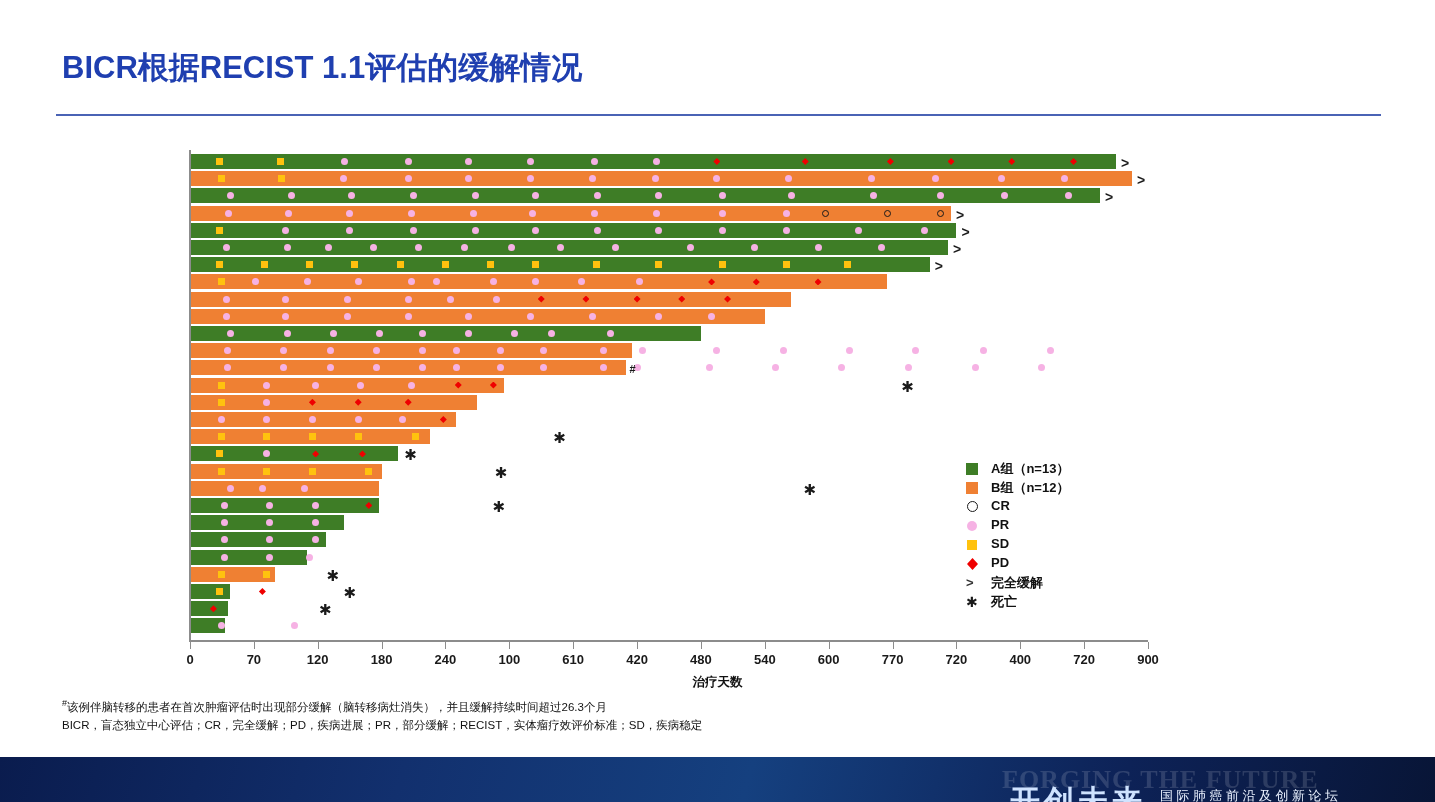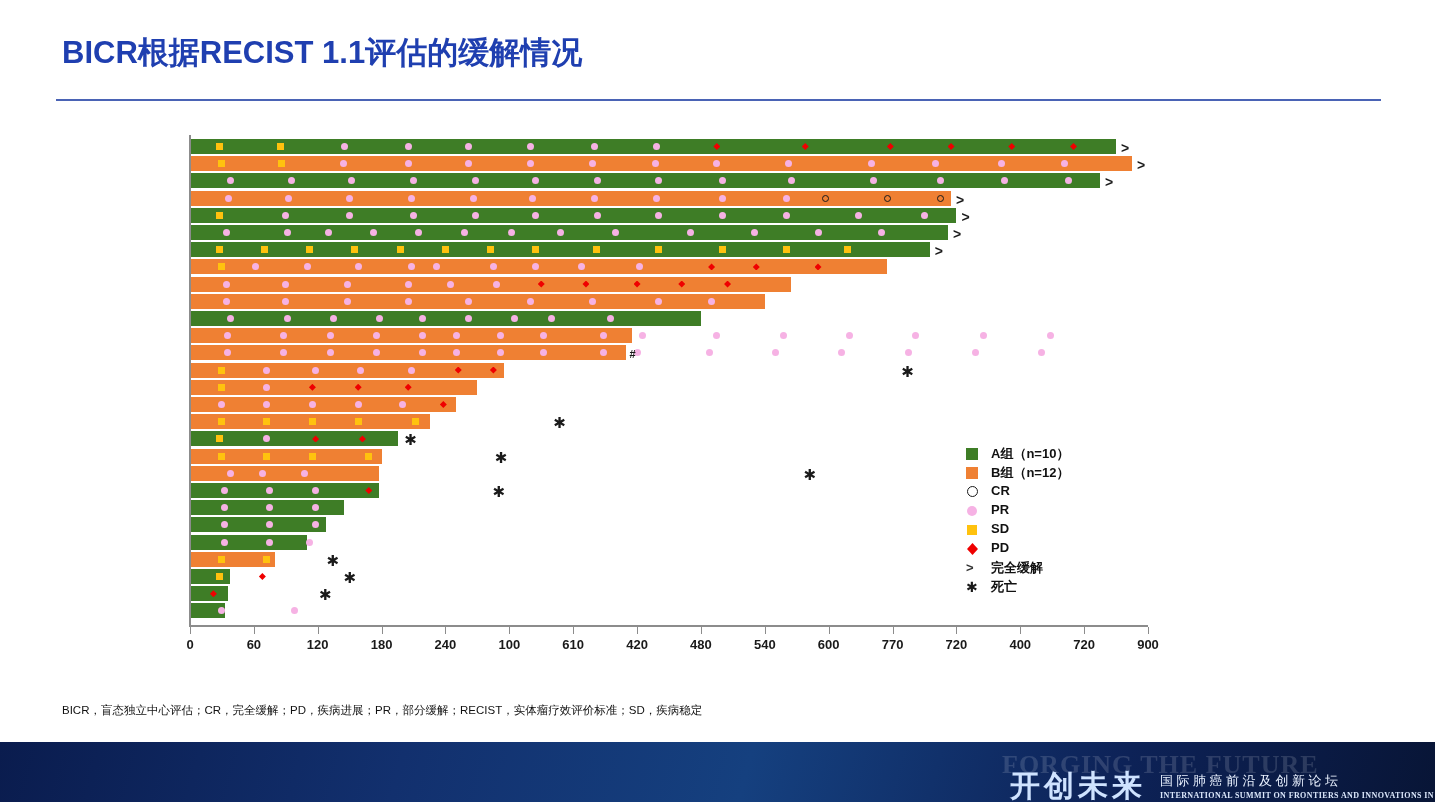--- a/index.html
+++ b/index.html
@@ -1,21 +1,21 @@
 <!DOCTYPE html>
 <html><head>
 <meta charset="utf-8">
 <style>
   html,body{margin:0;padding:0;}
   body{
     width:1435px;height:802px;background:#ffffff;
     font-family:"Liberation Sans","DejaVu Sans",sans-serif;
     overflow:hidden;position:relative;
   }
-  #slide{position:absolute;inset:0;background:#fff;}
+  #slide{position:absolute;inset:0;background:#fff;margin-top:15px;}
 
   
   .title{
     position:absolute;left:62px;top:32px;
     font-size:31px;font-weight:bold;color:#1f3fb0;
     letter-spacing:0px;white-space:nowrap;
   }
   .title-rule{
     position:absolute;left:56px;top:99px;width:1325px;height:2px;
     background:#4a63b5;
@@ -388,21 +388,21 @@
       <div class="mk PD" style="left: 209.918px; top: 590.2px;"></div>
       <div class="death" style="left: 319.056px; top: 587.2px;">✱</div>
       <div class="bar A" title="Patient 28 · 33 days" style="left: 190px; top: 603.4px; width: 35.1267px;"></div>
       <div class="mk PR" style="left: 218.433px; top: 607.4px;"></div>
       <div class="mk PR" style="left: 290.816px; top: 607.4px;"></div>
       <div class="axis-line" style="left: 190px; top: 624.6px; width: 958px; height: 2.5px;"></div>
       <div class="axis-line" style="left: 189px; top: 135px; width: 1.5px; height: 491.6px;"></div>
       <div class="tick" style="left: 190px; top: 626.6px; height: 7px;"></div>
       <div class="tlabel" style="left: 190px; top: 636.6px;">0</div>
       <div class="tick" style="left: 253.867px; top: 626.6px; height: 7px;"></div>
-      <div class="tlabel" style="left: 253.867px; top: 636.6px;">60</div>
+      <div class="tlabel" style="left: 253.867px; top: 636.6px;">70</div>
       <div class="tick" style="left: 317.733px; top: 626.6px; height: 7px;"></div>
       <div class="tlabel" style="left: 317.733px; top: 636.6px;">120</div>
       <div class="tick" style="left: 381.6px; top: 626.6px; height: 7px;"></div>
       <div class="tlabel" style="left: 381.6px; top: 636.6px;">180</div>
       <div class="tick" style="left: 445.467px; top: 626.6px; height: 7px;"></div>
       <div class="tlabel" style="left: 445.467px; top: 636.6px;">240</div>
       <div class="tick" style="left: 509.333px; top: 626.6px; height: 7px;"></div>
       <div class="tlabel" style="left: 509.333px; top: 636.6px;">100</div>
       <div class="tick" style="left: 573.2px; top: 626.6px; height: 7px;"></div>
       <div class="tlabel" style="left: 573.2px; top: 636.6px;">610</div>
@@ -417,28 +417,29 @@
       <div class="tick" style="left: 892.533px; top: 626.6px; height: 7px;"></div>
       <div class="tlabel" style="left: 892.533px; top: 636.6px;">770</div>
       <div class="tick" style="left: 956.4px; top: 626.6px; height: 7px;"></div>
       <div class="tlabel" style="left: 956.4px; top: 636.6px;">720</div>
       <div class="tick" style="left: 1020.27px; top: 626.6px; height: 7px;"></div>
       <div class="tlabel" style="left: 1020.27px; top: 636.6px;">400</div>
       <div class="tick" style="left: 1084.13px; top: 626.6px; height: 7px;"></div>
       <div class="tlabel" style="left: 1084.13px; top: 636.6px;">720</div>
       <div class="tick" style="left: 1148px; top: 626.6px; height: 7px;"></div>
       <div class="tlabel" style="left: 1148px; top: 636.6px;">900</div>
+      <div class="xtitle" style="top: 658.6px;">治疗天数</div>
     </div>
 
   <div id="legend">
       <div class="lg-row">
         <div class="lg-sym">
           <div class="lg-sq A"></div>
         </div>
-        <div class="lg-text">A组（n=10）</div>
+        <div class="lg-text">A组（n=13）</div>
       </div>
       <div class="lg-row">
         <div class="lg-sym">
           <div class="lg-sq B"></div>
         </div>
         <div class="lg-text">B组（n=12）</div>
       </div>
       <div class="lg-row">
         <div class="lg-sym">
           <div class="lg-cr"></div>
@@ -470,20 +471,23 @@
         <div class="lg-text">完全缓解</div>
       </div>
       <div class="lg-row">
         <div class="lg-sym">
           <div class="lg-st">✱</div>
         </div>
         <div class="lg-text">死亡</div>
       </div>
     </div>
 
+  <div class="fn" style="top:683px;">
+    <sup>#</sup><span>该例伴脑转移的患者在首次肿瘤评估时出现部分缓解（脑转移病灶消失），并且缓解持续时间超过26.3个月</span>
+  </div>
   <div class="fn" style="top:703px;text-align:center;">BICR，盲态独立中心评估；CR，完全缓解；PD，疾病进展；PR，部分缓解；RECIST，实体瘤疗效评价标准；SD，疾病稳定</div>
 
   <div id="banner">
     <div class="banner-ghost">FORGING THE FUTURE</div>
     <div class="banner-cn">开创未来</div>
     <div class="banner-sub-cn">国际肺癌前沿及创新论坛</div>
     <div class="banner-sub-en">INTERNATIONAL SUMMIT ON FRONTIERS AND INNOVATIONS IN LUNG CANCER</div>
   </div>
 
 </div>

